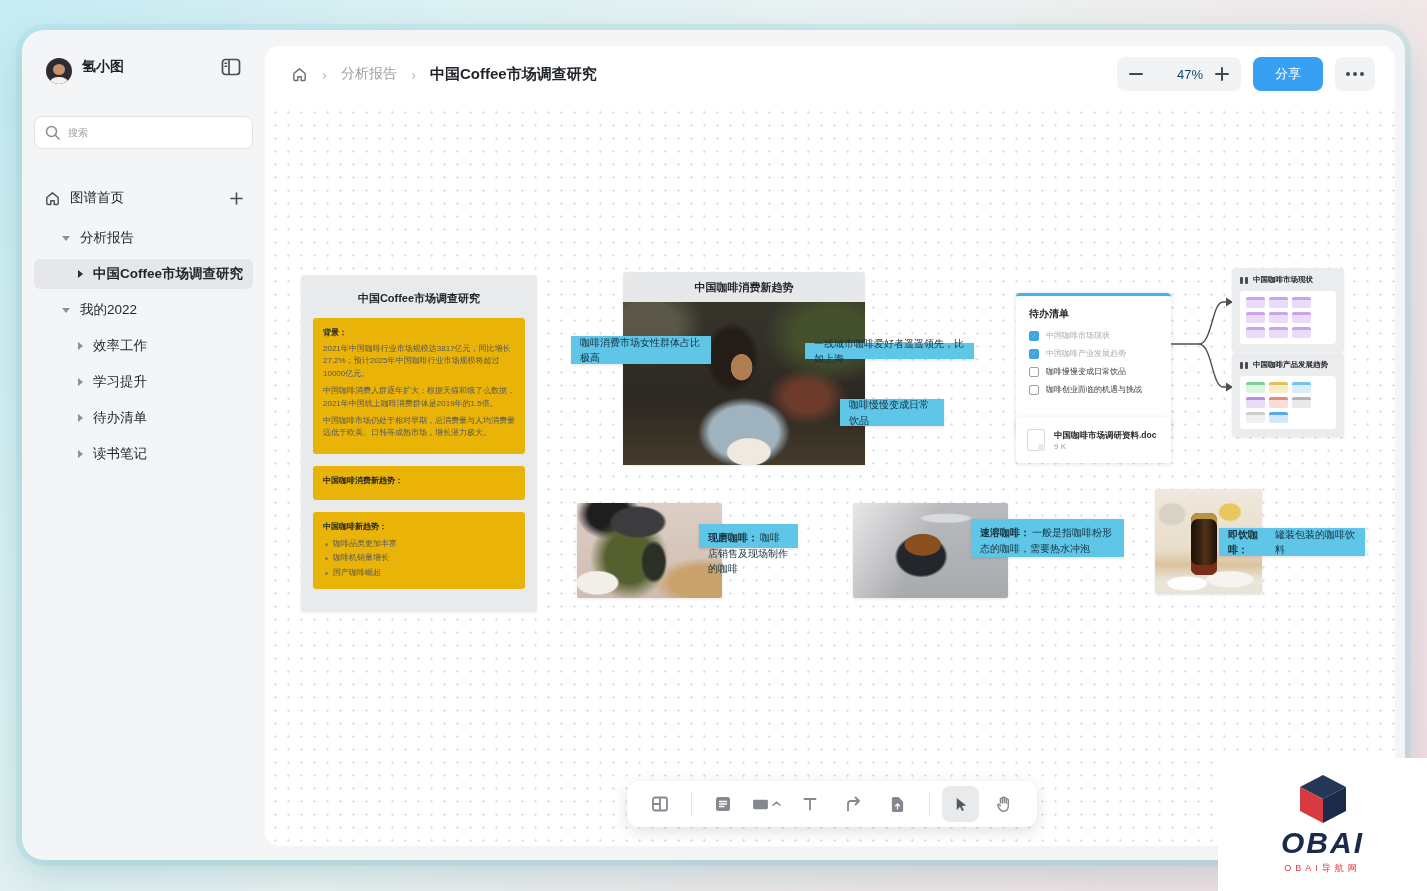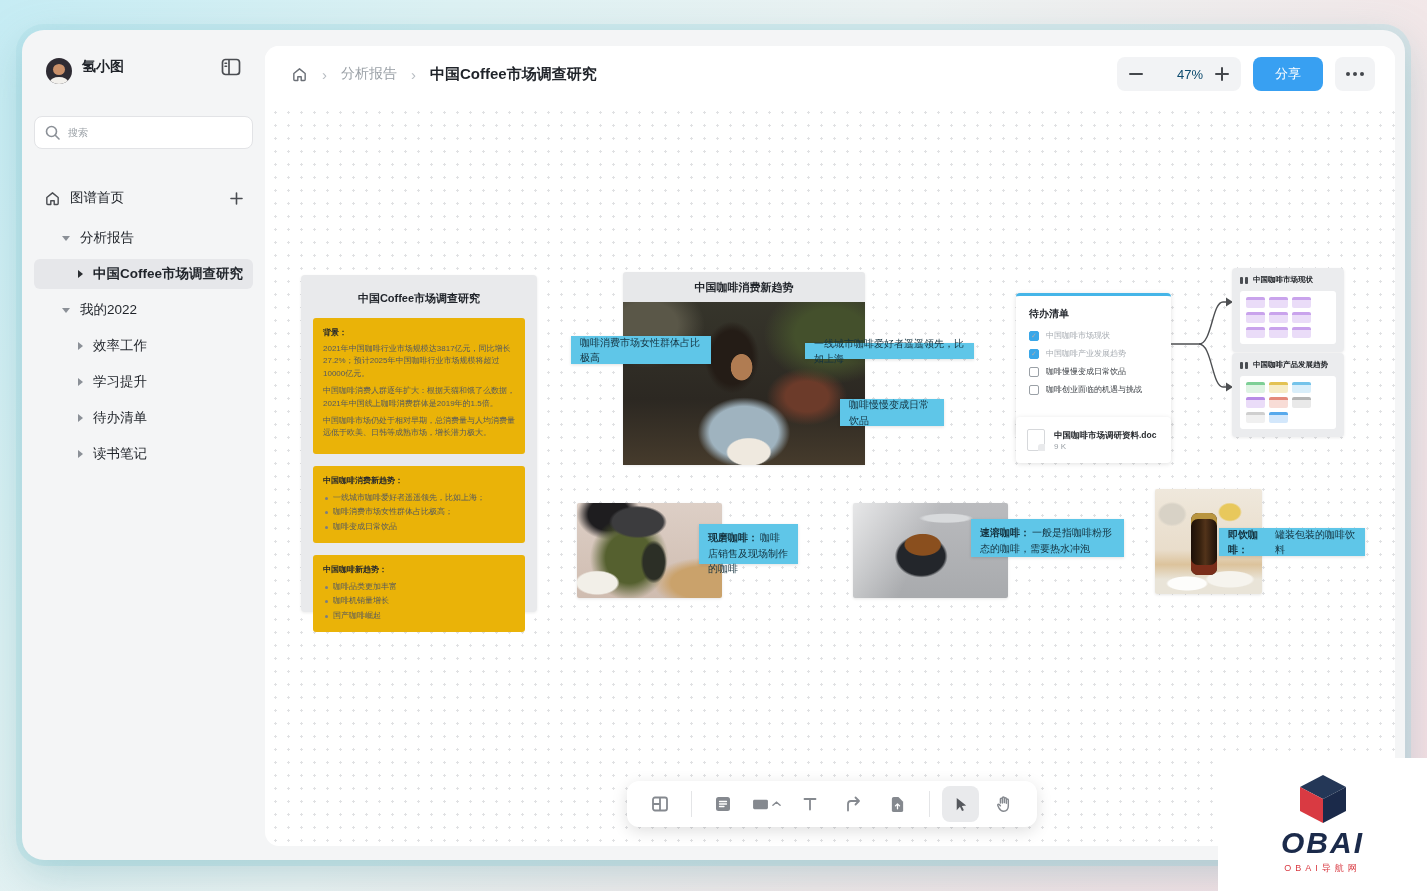--- a/index.html
+++ b/index.html
@@ -81,21 +81,21 @@
     radial-gradient(56px 40px at 76% 58%, #6c3b2a 0 38%, rgba(108,59,42,0) 72%),
     linear-gradient(180deg,#36352b,#2c2822 60%,#463b2c); }
 
   
   .sticky { background:#5fc6e8; border-radius:0; color:#14323f; font-size:10px; line-height:1.55;
     display:flex; align-items:center; padding:4px 9px; box-shadow:0 1px 3px rgba(0,0,0,.12); }
   .sticky b { margin-right:2px; }
   .st-female { left:306px; top:234px; width:140px; height:28px; }
   .st-tier1  { left:540px; top:241px; width:169px; height:16px; }
   .st-daily  { left:575px; top:297px; width:104px; height:27px; }
-  .st-fresh  { left:434px; top:422px; width:99px;  height:40px; display:block; padding-top:6px; }
+  .st-fresh  { left:434px; top:422px; width:99px;  height:24px; display:block; padding-top:6px; }
   .st-instant{ left:706px; top:417px; width:153px; height:38px; display:block; padding-top:6px; }
   .st-rtd    { left:954px; top:426px; width:146px; height:28px; }
 
   
   .todo { left:751px; top:191px; width:155px; height:143px; background:#fff; border-radius:4px; border-top:3px solid #45b5e8;
     box-shadow:0 1px 5px rgba(0,0,0,.12); padding:11px 13px; }
   .todo h3 { font-size:10px; color:#1f2329; margin-bottom:9px; }
   .todo-item { display:flex; align-items:center; margin-bottom:7px; font-size:8px; color:#3c4046; }
   .todo-item .box { width:10px; height:10px; border:1px solid #9aa0a6; border-radius:2px; margin-right:7px; flex:none;
     display:flex; align-items:center; justify-content:center; font-size:7px; color:#fff; }
@@ -275,25 +275,20 @@
       <div class="obj doc-card">
         <h1>中国Coffee市场调查研究</h1>
         <div class="doc-sec">
           <h2>背景：</h2>
           <p>2021年中国咖啡行业市场规模达3817亿元，同比增长27.2%；预计2025年中国咖啡行业市场规模将超过10000亿元。</p>
           <p>中国咖啡消费人群逐年扩大：根据天猫和饿了么数据，2021年中国线上咖啡消费群体是2019年的1.5倍。</p>
           <p>中国咖啡市场仍处于相对早期，总消费量与人均消费量远低于欧美、日韩等成熟市场，增长潜力极大。</p>
         </div>
         <div class="doc-sec">
           <h2>中国咖啡消费新趋势：</h2>
-          <ul>
-            <li>一线城市咖啡爱好者遥遥领先，比如上海；</li>
-            <li>咖啡消费市场女性群体占比极高；</li>
-            <li>咖啡变成日常饮品</li>
-          </ul>
         </div>
         <div class="doc-sec">
           <h2>中国咖啡新趋势：</h2>
           <ul>
             <li>咖啡品类更加丰富</li>
             <li>咖啡机销量增长</li>
             <li>国产咖啡崛起</li>
           </ul>
         </div>
       </div>

